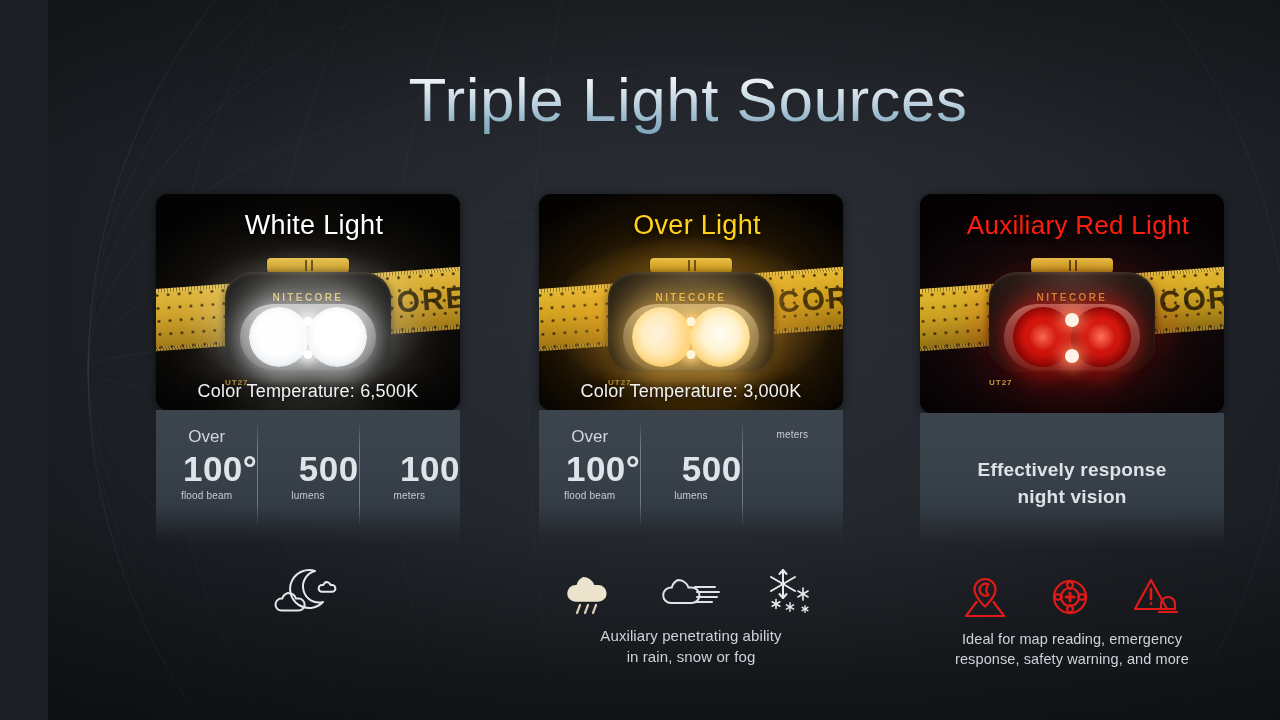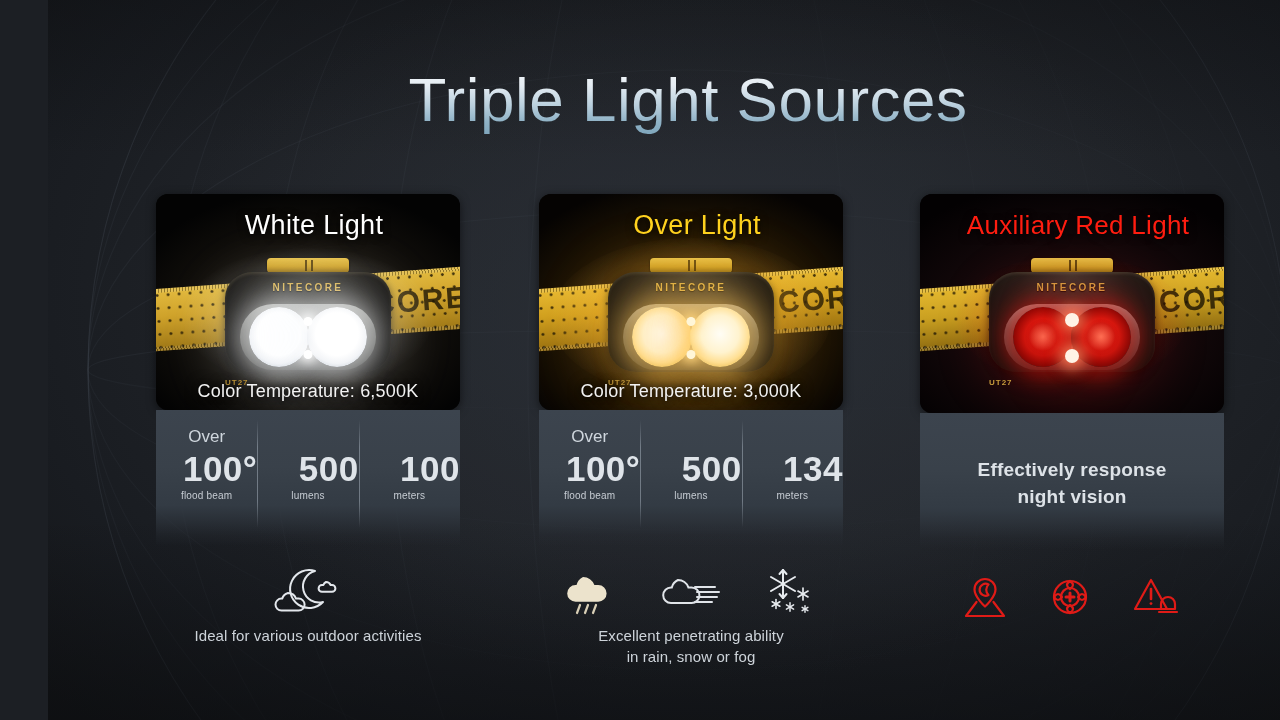--- a/index.html
+++ b/index.html
@@ -132,21 +132,21 @@
   }
   .lamp-clip::before, .lamp-clip::after {
     content: ""; position: absolute; top: 2px; bottom: 2px; width: 2px;
     background: rgba(60,42,6,.75);
   }
   .lamp-clip::before { left: 38px; }
   .lamp-clip::after  { left: 44px; }
 
   .lamp-brand {
     position: absolute;
-    left: 0; right: 0; top: 24px;
+    left: 0; right: 0; top: 34px;
     text-align: center;
     font-size: 10px; font-weight: 700;
     letter-spacing: 2.4px;
     color: #d8b04a;
     text-shadow: 0 1px 1px rgba(0,0,0,.8);
   }
   .lamp-model {
     position: absolute;
     left: 0; right: 8px; bottom: -13px;
     text-align: left;
@@ -434,21 +434,20 @@
       </div>
 
       <div class="foot">
         <div class="icons">
           <svg width="74" height="50" viewBox="0 0 74 50" fill="none" stroke="#e3e7ec" stroke-width="2" stroke-linecap="round" stroke-linejoin="round">
             <path d="M44 5 a19 19 0 1 0 8 31 a15 15 0 0 1 -8 -31z"></path>
             <path d="M55 16 a5 5 0 0 1 4.6 3 h1.4 a3.4 3.4 0 0 1 0 6.8 h-10 a3.4 3.4 0 0 1 0 -6.8 h1.4 A5 5 0 0 1 55 16z"></path>
             <path d="M17 27 a8.5 8.5 0 0 1 8 5.6 h2.6 a6 6 0 0 1 0 12 H10.5 a6 6 0 0 1 0 -12 h0.7 A8.5 8.5 0 0 1 17 27z"></path>
           </svg>
         </div>
-        <div class="foot-text">Ideal for various outdoor activities</div>
       </div>
     </div>
 
     <div class="col col-1">
 
       <div class="photo v-warm">
         <div class="photo-scene">
           <div class="band">
             <div class="band-base"></div>
             <div class="band-dots"></div>
@@ -480,21 +479,20 @@
         <div class="cell">
           <div class="cell-over">Over</div>
           <div class="cell-value">100°</div>
           <div class="cell-unit">flood beam</div>
         </div>
         <div class="cell no-over">
           <div class="cell-value">500</div>
           <div class="cell-unit">lumens</div>
         </div>
         <div class="cell no-over">
-          <div class="cell-value">134</div>
           <div class="cell-unit">meters</div>
         </div>
       </div>
 
       <div class="foot">
         <div class="icons wide">
           <svg width="56" height="48" viewBox="0 0 56 48" fill="none">
             <path d="M18 9 a12 12 0 0 1 11.4 8 h3.8 a8.4 8.4 0 0 1 0 16.8 H10.6 a8.4 8.4 0 0 1 0 -16.8 h0.9 A12 12 0 0 1 18 9z" fill="#ece3cc"></path>
             <g stroke="#d9cfb6" stroke-width="2.2" stroke-linecap="round">
               <path d="M15 37 l-3 8"></path>
@@ -534,21 +532,21 @@
                 <path d="M-12 -7 L12 7"></path>
                 <path d="M-12 7 L12 -7"></path>
             </g>
             <g transform="translate(42,41) scale(0.24)" stroke-width="6">
               <path d="M0 -14 V14"></path>
                 <path d="M-12 -7 L12 7"></path>
                 <path d="M-12 7 L12 -7"></path>
             </g>
           </svg>
         </div>
-        <div class="foot-text" style="white-space: pre-line;">Excellent penetrating ability
+        <div class="foot-text" style="white-space: pre-line;">Auxiliary penetrating ability
 in rain, snow or fog</div>
       </div>
     </div>
 
     <div class="col col-2">
 
       <div class="photo v-red tall">
         <div class="photo-scene">
           <div class="band">
             <div class="band-base"></div>
@@ -598,17 +596,19 @@
             <path d="M38 22 c-3 -4 -5 -4 -8 0 c3 4 5 4 8 0z"></path>
           </svg>
           <svg width="50" height="44" viewBox="0 0 50 44" fill="none" stroke="#e01b17" stroke-width="2.2" stroke-linecap="round" stroke-linejoin="round">
             <path d="M19 5 L35 34 H3 Z"></path>
             <path d="M19 14 v10" stroke-width="2.6"></path>
             <circle cx="19" cy="28.6" r="1.4" fill="#e01b17" stroke="none"></circle>
             <path d="M36 22 a7 7 0 0 1 7 7 v5 H29 v-5 a7 7 0 0 1 7 -7z"></path>
             <path d="M27 37 h18"></path>
           </svg>
         </div>
+        <div class="foot-text red-cap" style="white-space: pre-line;">Ideal for map reading, emergency
+response, safety warning, and more</div>
       </div>
     </div>
 
   </div>
 </div>
 
 </body></html>

